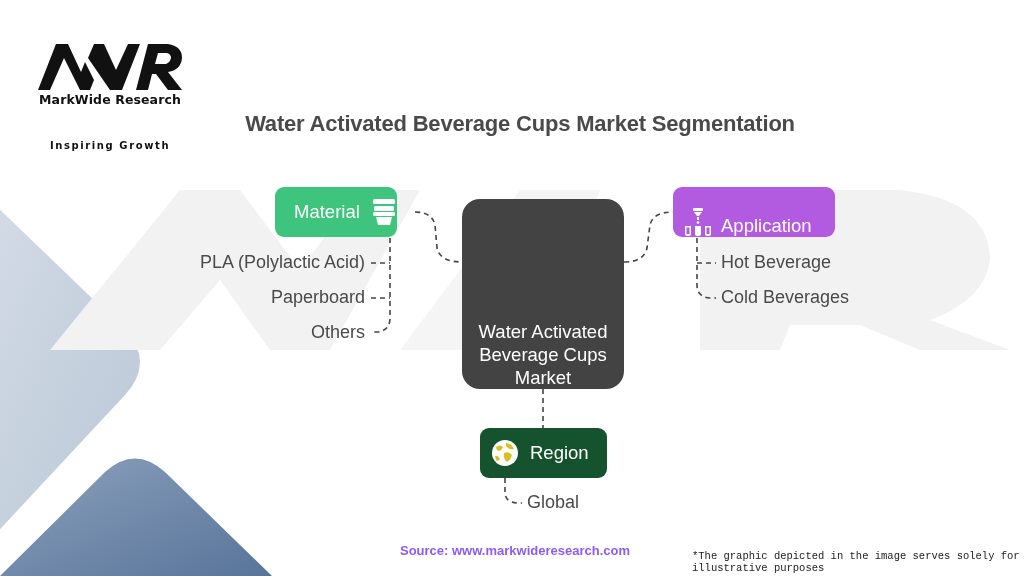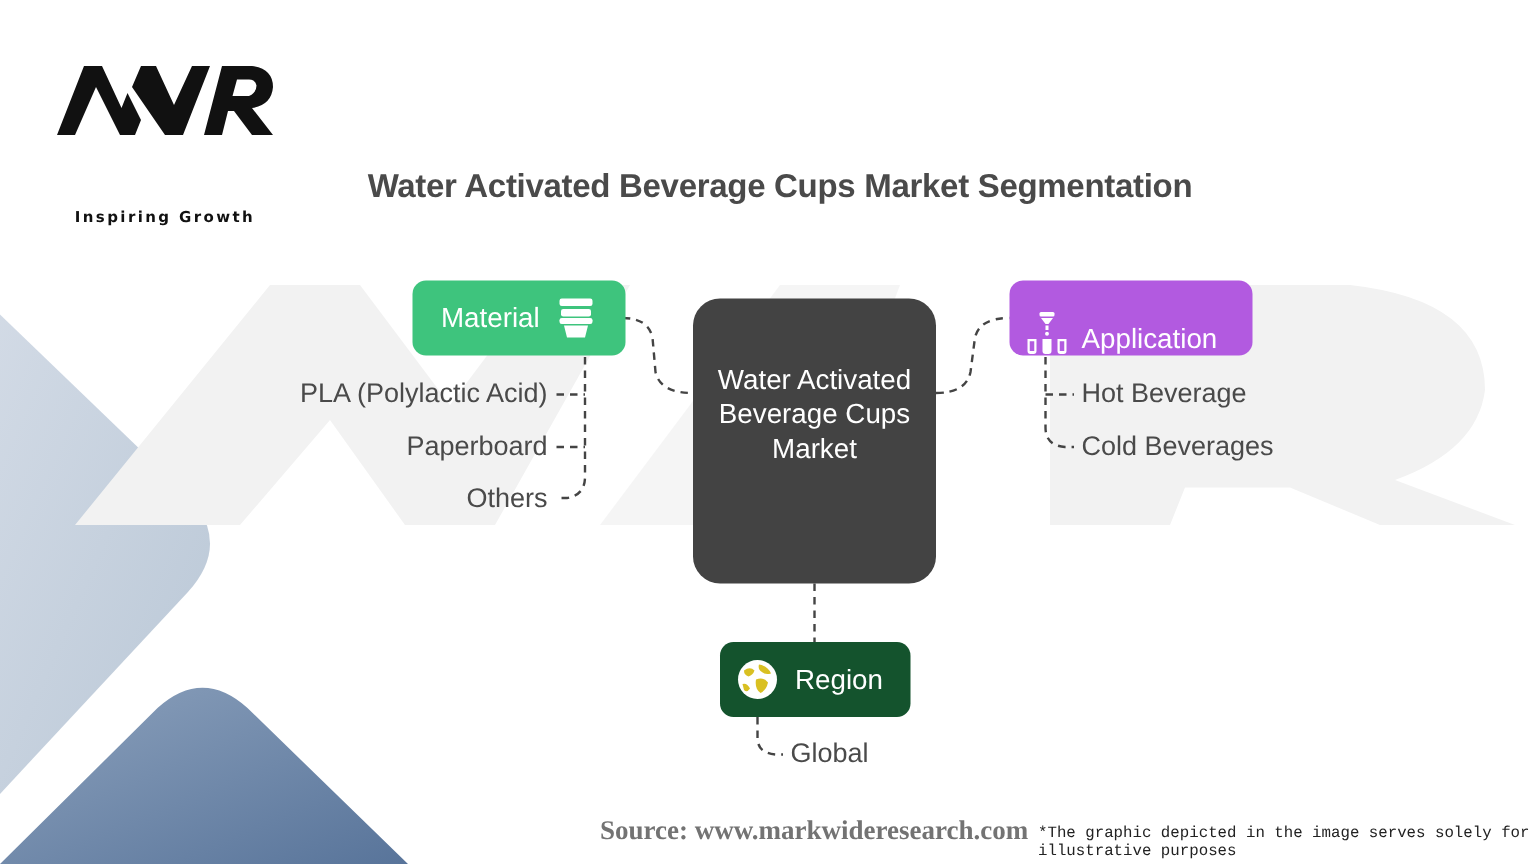--- a/index.html
+++ b/index.html
@@ -11,34 +11,34 @@
 
     .logo { position: absolute; left: 30px; top: 40px; width: 160px; height: 80px; }
     .logo-mark { position: absolute; left: 6px; top: 0; width: 148px; height: 52px; }
     .logo-name { position: absolute; left: 0; top: 52px; width: 160px; text-align: center; font-family: "DejaVu Sans", sans-serif; font-weight: bold; font-size: 12.5px; color: #111; letter-spacing: 0.1px; }
     .logo-tag { position: absolute; left: 0; top: 67px; width: 160px; text-align: center; font-family: "DejaVu Sans", sans-serif; font-weight: bold; font-size: 10px; color: #111; letter-spacing: 1.6px; margin-top: 33px; }
 
     .title { position: absolute; left: 0; top: 111px; width: 1040px; text-align: center; font-family: "Liberation Sans", sans-serif; font-weight: bold; font-size: 22px; color: #4a4a4a; letter-spacing: -0.2px; }
 
     .links { position: absolute; left: 0; top: 0; width: 1024px; height: 576px; pointer-events: none; }
 
-    .center-node { position: absolute; left: 462px; top: 199px; width: 162px; height: 190px; background: #434343; border-radius: 18px; display: flex; align-items: flex-start; justify-content: center; padding-top: 42px; }
+    .center-node { position: absolute; left: 462px; top: 199px; width: 162px; height: 190px; background: #434343; border-radius: 18px; display: flex; align-items: flex-end; justify-content: center; padding-top: 42px; }
     .center-node span { color: #ffffff; font-size: 18.5px; line-height: 23px; text-align: center; width: 130px; }
 
     .cat { position: absolute; height: 50px; border-radius: 9px; display: flex; align-items: center; color: #fff; font-size: 18.5px; }
-    .cat-material { left: 275px; top: 187px; width: 142px; background: #3ec47d; padding-left: 19px; }
+    .cat-material { left: 275px; top: 187px; width: 122px; background: #3ec47d; padding-left: 19px; }
     .cat-application { left: 673px; top: 187px; width: 162px; background: #b25ae0; padding-left: 10px; align-items: flex-end; }
     .cat-region { left: 480px; top: 428px; width: 127px; background: #14532d; padding-left: 10px; }
     .cat .lbl { white-space: nowrap; }
     .cat .ico { display: inline-block; flex: 0 0 auto; }
 
     .item { position: absolute; font-size: 18px; color: #4a4a4a; white-space: nowrap; }
     .item.right { text-align: right; }
 
-    .source { position: absolute; left: 400px; top: 543px; font-family: Liberation Serif, serif; font-weight: bold; font-size: 18px; color: #737373; }
+    .source { position: absolute; left: 400px; top: 543px; font-family: Liberation Sans, sans-serif; font-weight: bold; font-size: 13px; color: #8b5cf6; }
     .note { position: absolute; left: 680px; top: 550px; font-family: Liberation Mono, monospace; font-size: 10.5px; color: #222; margin-left: 12px; }
   </style>
 </head>
 <body>
 
 <svg class="bg-shape" width="1024" height="576" viewBox="0 0 1024 576" style="left:0;top:0;">
   <defs>
     <linearGradient id="gLight" x1="0" y1="0" x2="1" y2="1">
       <stop offset="0" stop-color="#d3dbe6"></stop>
       <stop offset="1" stop-color="#b9c7d6"></stop>
@@ -61,20 +61,21 @@
 </svg>
 
 <div class="logo">
   <svg class="logo-mark" viewBox="0 0 148 52">
     <g fill="#111">
       <path d="M 2 50 L 20 4 L 32 4 L 45 32 L 49 22 L 58 40 L 54 50 L 44 50 L 28 18 L 14 50 Z"></path>
       <path d="M 52 18 L 58 4 L 68 4 L 80 30 L 92 4 L 104 4 L 86 50 L 74 50 Z"></path>
       <path d="M 100 50 L 112 4 L 132 4 Q 146 6 146 18 Q 145 30 132 32 L 146 50 L 132 50 L 120 34 L 116 34 L 112 50 Z M 119 24 L 130 24 Q 135 22 135 17 Q 134 13 130 13 L 122 13 Z"></path>
     </g>
   </svg>
+  <div class="logo-name">MarkWide Research</div>
   <div class="logo-tag">Inspiring Growth</div>
 </div>
 
 <div class="title">Water Activated Beverage Cups Market Segmentation</div>
 
 <svg class="links" viewBox="0 0 1024 576">
   <g fill="none" stroke="#444" stroke-width="1.6" stroke-dasharray="5 4">
 
     <path d="M 415 212 Q 432 212 435 225 L 437 248 Q 440 262 462 262"></path>
 

